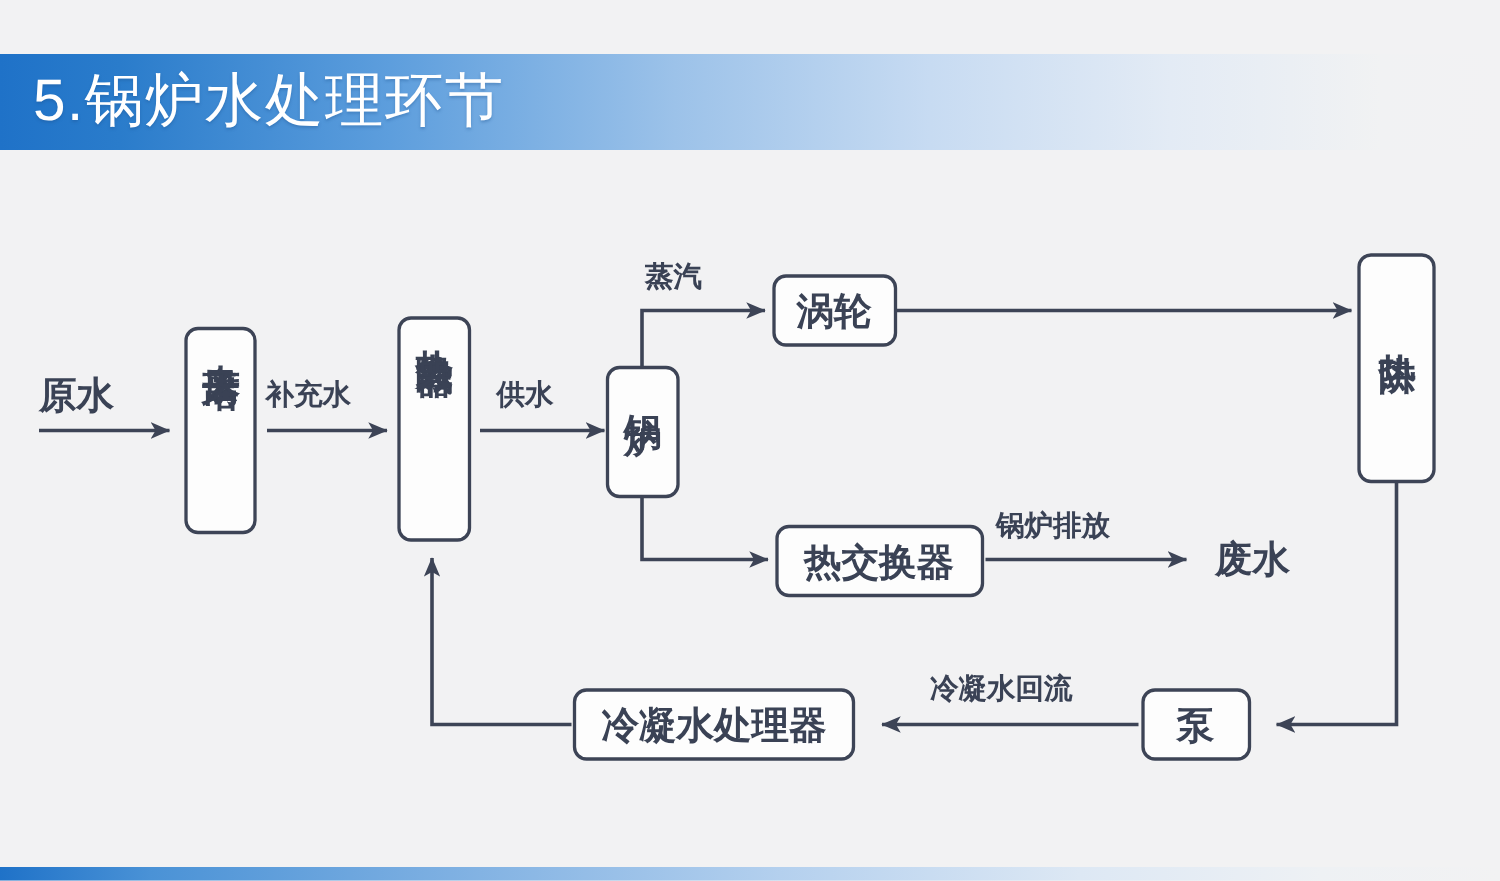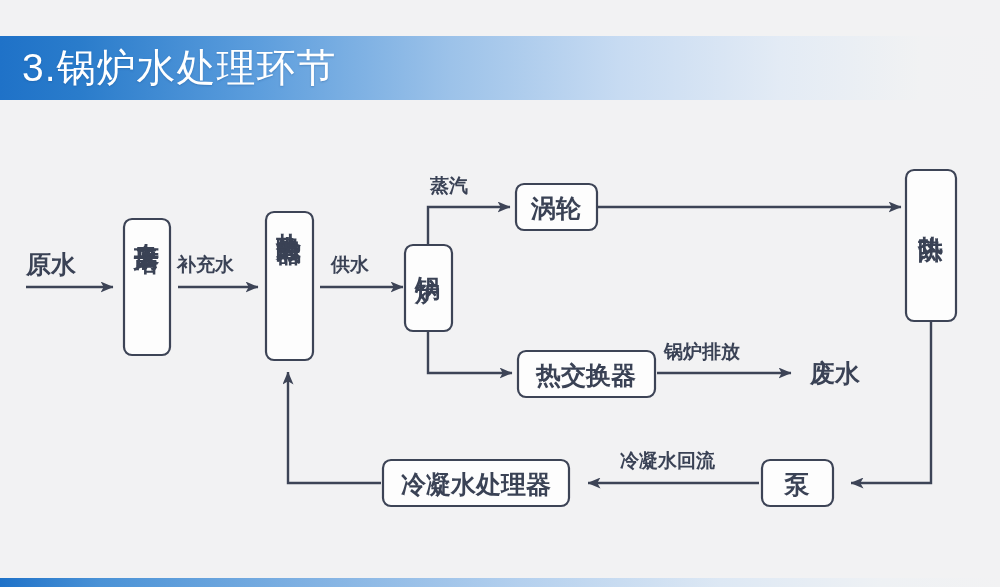--- a/index.html
+++ b/index.html
@@ -116,21 +116,21 @@
     font-weight: 700;
     dominant-baseline: central;
   }
 </style>
 </head>
 <body>
 
 <div id="page">
 
   <div id="title-banner"></div>
-  <div id="title-text">3.锅炉水处理环节</div>
+  <div id="title-text">5.锅炉水处理环节</div>
 
   <svg id="diagram" viewBox="0 0 1000 478" width="1000" height="478">
 
     <defs>
       <marker id="ah" markerWidth="13" markerHeight="11" refX="12.5" refY="5.5" orient="auto" markerUnits="userSpaceOnUse">
         <path d="M0,0 L13,5.5 L0,11 L3.2,5.5 Z" class="edge-head"></path>
       </marker>
     </defs>
 
     <g>

